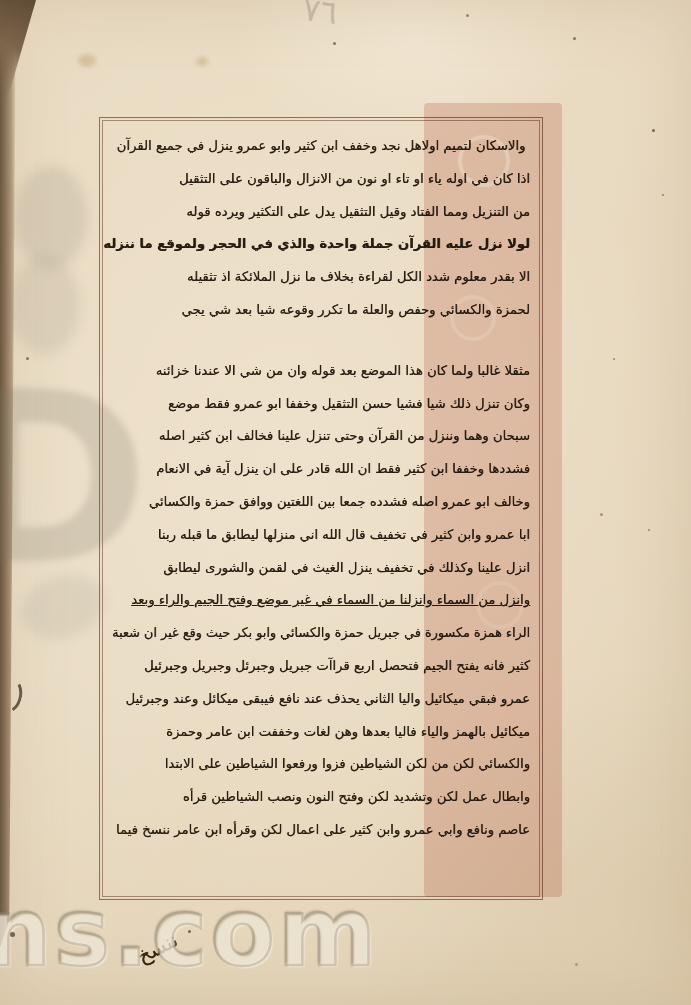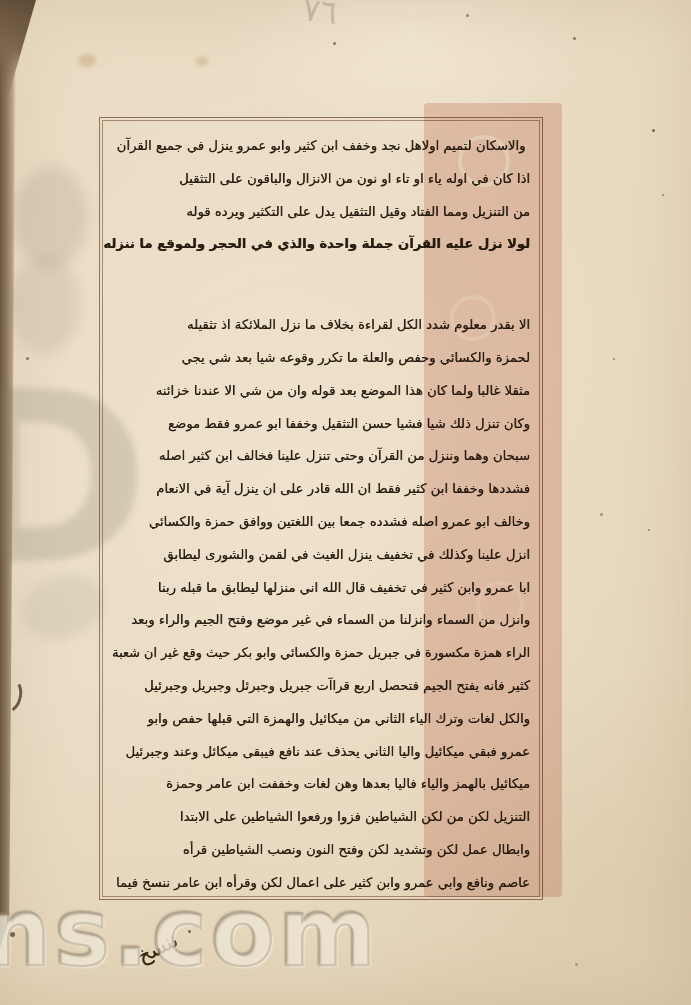--- a/index.html
+++ b/index.html
@@ -117,36 +117,35 @@
 
   <div class="pencil-num">٧٦</div>
 
   <div class="frame-outer">
     <div class="frame-inner">
       <div class="text-block">
         <div class="line" style="transform: scaleX(1); text-align: center;">والاسكان لتميم اولاهل نجد وخفف ابن كثير وابو عمرو ينزل في جميع القرآن</div>
         <div class="line" style="transform: scaleX(1);">اذا كان في اوله ياء او تاء او نون من الانزال والباقون على التثقيل</div>
         <div class="line" style="transform: scaleX(1);">من التنزيل ومما الفتاد وقيل التثقيل يدل على التكثير ويرده قوله</div>
         <div class="line" style="transform: scaleX(1); font-weight: bold;">لولا نزل عليه القرآن جملة واحدة والذي في الحجر ولموقع ما ننزله</div>
-        <div class="line" style="transform: scaleX(1); margin-top: 48px;">الا بقدر معلوم شدد الكل لقراءة بخلاف ما نزل الملائكة اذ تثقيله</div>
+        <div class="line" style="transform: scaleX(1);">الا بقدر معلوم شدد الكل لقراءة بخلاف ما نزل الملائكة اذ تثقيله</div>
         <div class="line" style="transform: scaleX(1); text-align: right;">لحمزة والكسائي وحفص والعلة ما تكرر وقوعه شيا بعد شي يجي</div>
-        <div class="line" style="transform: scaleX(1);">مثقلا غالبا ولما كان هذا الموضع بعد قوله وان من شي الا عندنا خزائنه</div>
+        <div class="line" style="transform: scaleX(1); margin-top: 28px;">مثقلا غالبا ولما كان هذا الموضع بعد قوله وان من شي الا عندنا خزائنه</div>
         <div class="line" style="transform: scaleX(1);">وكان تنزل ذلك شيا فشيا حسن التثقيل وخففا ابو عمرو فقط موضع</div>
         <div class="line" style="transform: scaleX(1); text-align: right;">سبحان وهما وننزل من القرآن وحتى تنزل علينا فخالف ابن كثير اصله</div>
         <div class="line" style="transform: scaleX(1);">فشددها وخففا ابن كثير فقط ان الله قادر على ان ينزل آية في الانعام</div>
         <div class="line" style="transform: scaleX(1);">وخالف ابو عمرو اصله فشدده جمعا بين اللغتين ووافق حمزة والكسائي</div>
+        <div class="line" style="transform: scaleX(1);">ابا عمرو وابن كثير في تخفيف قال الله اني منزلها ليطابق ما قبله ربنا</div>
         <div class="line" style="transform: scaleX(1);">انزل علينا وكذلك في تخفيف ينزل الغيث في لقمن والشورى ليطابق</div>
-        <div class="line" style="transform: scaleX(1);">ابا عمرو وابن كثير في تخفيف قال الله اني منزلها ليطابق ما قبله ربنا</div>
-        <div class="line" style="transform: scaleX(1);">وانزل من السماء وانزلنا من السماء في غير موضع وفتح الجيم والراء وبعد</div>
+        <div class="line" style="transform: scaleX(1); text-decoration: underline;">وانزل من السماء وانزلنا من السماء في غير موضع وفتح الجيم والراء وبعد</div>
         <div class="line" style="transform: scaleX(0.972093);">الراء همزة مكسورة في جبريل حمزة والكسائي وابو بكر حيث وقع غير ان شعبة</div>
         <div class="line" style="transform: scaleX(1);">كثير فانه يفتح الجيم فتحصل اربع قراآت جبريل وجبرئل وجبريل وجبرئيل</div>
-        <div class="line" style="transform: scaleX(1);">والكل لغات وترك الياء الثاني من ميكائيل والهمزة التي قبلها حفص وابو</div>
         <div class="line" style="transform: scaleX(1);">عمرو فبقي ميكائيل واليا الثاني يحذف عند نافع فيبقى ميكائل وعند وجبرئيل</div>
         <div class="line" style="transform: scaleX(1);">ميكائيل بالهمز والياء فاليا بعدها وهن لغات وخففت ابن عامر وحمزة</div>
-        <div class="line" style="transform: scaleX(1);">التنزيل لكن من لكن الشياطين فزوا ورفعوا الشياطين على الابتدا</div>
+        <div class="line" style="transform: scaleX(1);">والكسائي لكن من لكن الشياطين فزوا ورفعوا الشياطين على الابتدا</div>
         <div class="line" style="transform: scaleX(1);">وابطال عمل لكن وتشديد لكن وفتح النون ونصب الشياطين قرأه</div>
         <div class="line" style="transform: scaleX(1);">عاصم ونافع وابي عمرو وابن كثير على اعمال لكن وقرأه ابن عامر ننسخ فيما</div>
       </div>
     </div>
   </div>
 
   <div class="band">
     <div class="ring r1"></div>
     <div class="ring r2"></div>
     <div class="ring r3"></div>

